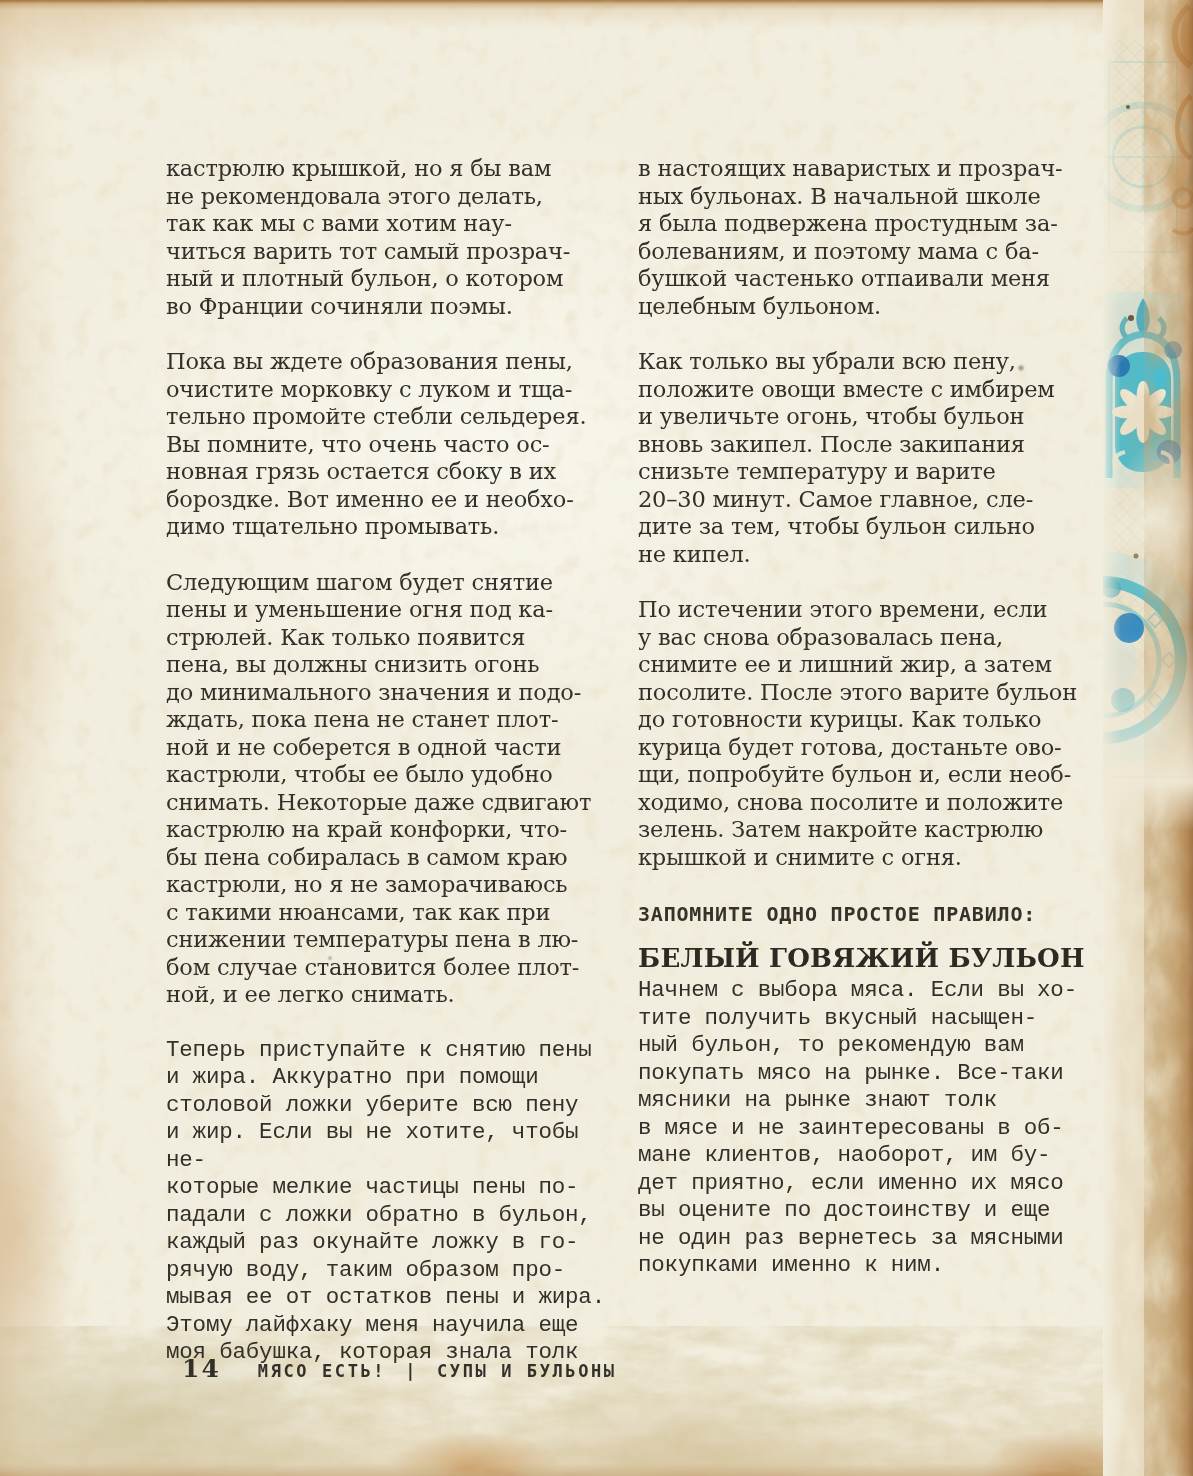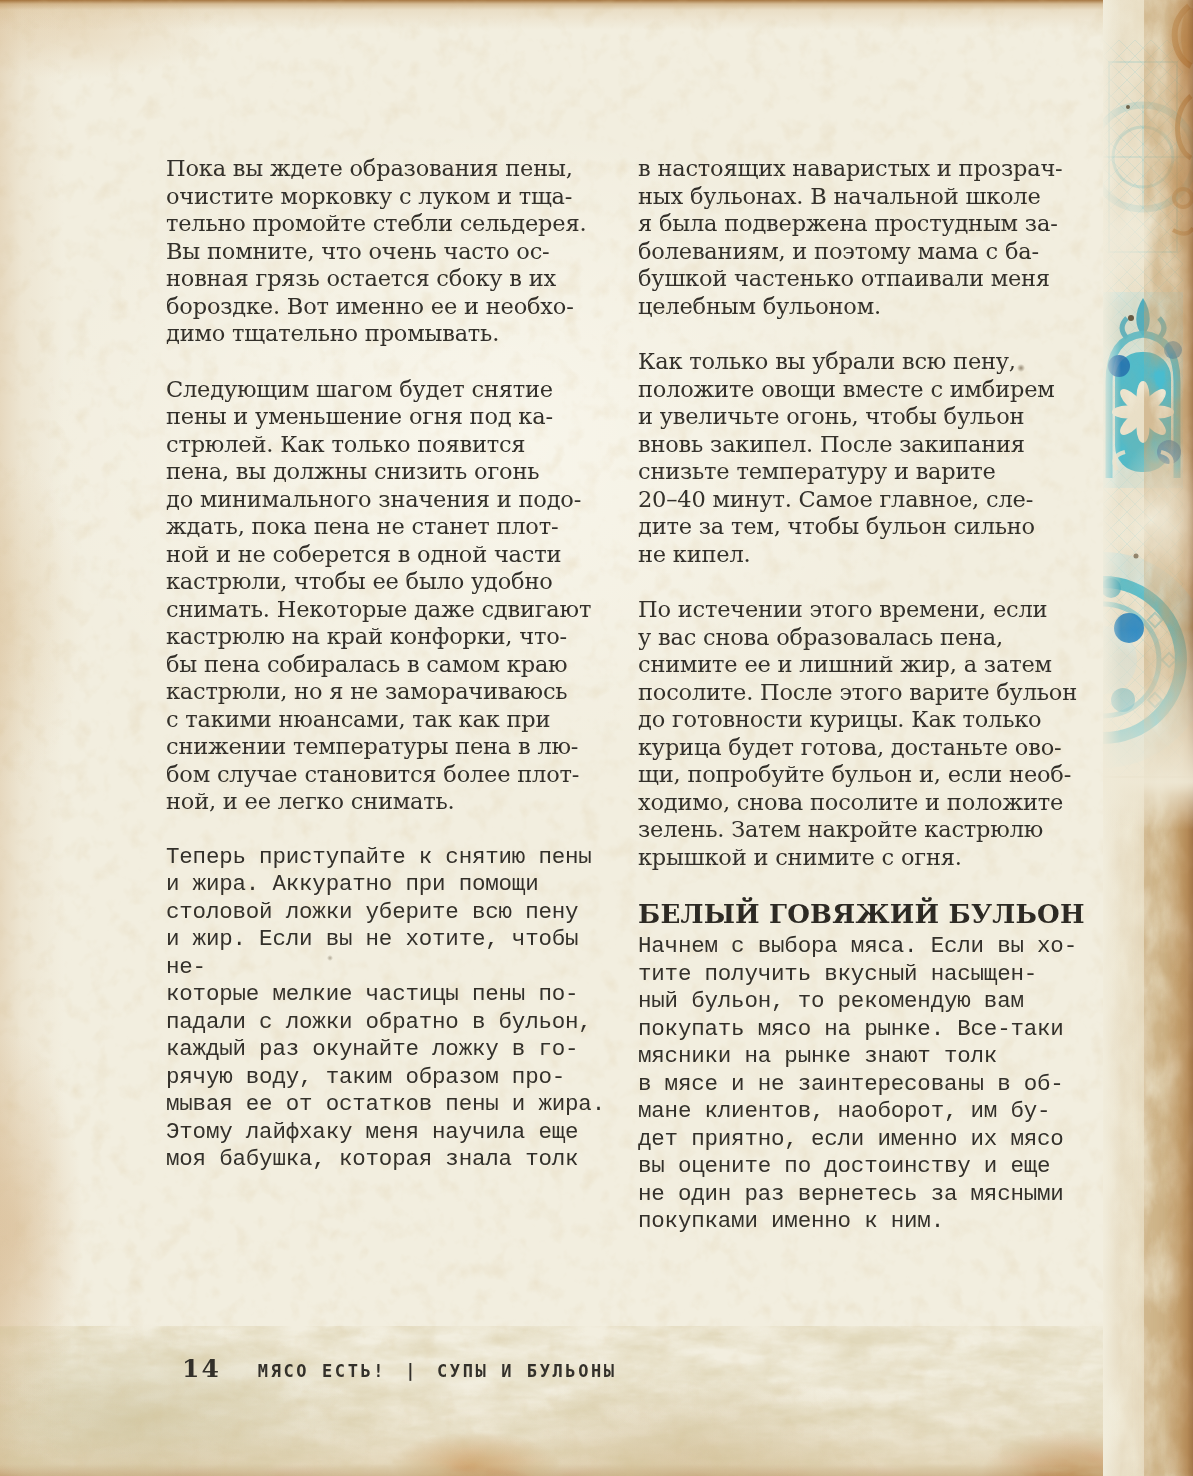--- a/index.html
+++ b/index.html
@@ -225,20 +225,26 @@
       <rect x="46" width="44" height="1476" filter="url(#grainC)" opacity="0.55"></rect>
       <rect width="90" height="1476" filter="url(#grainC)" opacity="0.18"></rect>
     </svg>
 
     <div class="strip-shade"></div>
     <div class="strip-top-grunge"></div>
   </aside>
 
   <main class="content">
     <section class="col col-left">
+      <p class="body-par">кастрюлю крышкой, но я бы вам
+не рекомендовала этого делать,
+так как мы с вами хотим нау-
+читься варить тот самый прозрач-
+ный и плотный бульон, о котором
+во Франции сочиняли поэмы.</p>
       <p class="body-par">Пока вы ждете образования пены,
 очистите морковку с луком и тща-
 тельно промойте стебли сельдерея.
 Вы помните, что очень часто ос-
 новная грязь остается сбоку в их
 бороздке. Вот именно ее и необхо-
 димо тщательно промывать.</p>
       <p class="body-par">Следующим шагом будет снятие
 пены и уменьшение огня под ка-
 стрюлей. Как только появится
@@ -273,35 +279,36 @@
 ных бульонах. В начальной школе
 я была подвержена простудным за-
 болеваниям, и поэтому мама с ба-
 бушкой частенько отпаивали меня
 целебным бульоном.</p>
       <p class="body-par">Как только вы убрали всю пену,
 положите овощи вместе с имбирем
 и увеличьте огонь, чтобы бульон
 вновь закипел. После закипания
 снизьте температуру и варите
-20–40 минут. Самое главное, сле-
+20–30 минут. Самое главное, сле-
 дите за тем, чтобы бульон сильно
 не кипел.</p>
       <p class="body-par">По истечении этого времени, если
 у вас снова образовалась пена,
 снимите ее и лишний жир, а затем
 посолите. После этого варите бульон
 до готовности курицы. Как только
 курица будет готова, достаньте ово-
 щи, попробуйте бульон и, если необ-
 ходимо, снова посолите и положите
 зелень. Затем накройте кастрюлю
 крышкой и снимите с огня.</p>
 
       <div class="rule-note">
+        <div class="rule-note-label">ЗАПОМНИТЕ ОДНО ПРОСТОЕ ПРАВИЛО:</div>
       </div>
 
       <h2 class="section-heading">БЕЛЫЙ ГОВЯЖИЙ БУЛЬОН</h2>
       <p class="body-par">Начнем с выбора мяса. Если вы хо-
 тите получить вкусный насыщен-
 ный бульон, то рекомендую вам
 покупать мясо на рынке. Все-таки
 мясники на рынке знают толк
 в мясе и не заинтересованы в об-
 мане клиентов, наоборот, им бу-

